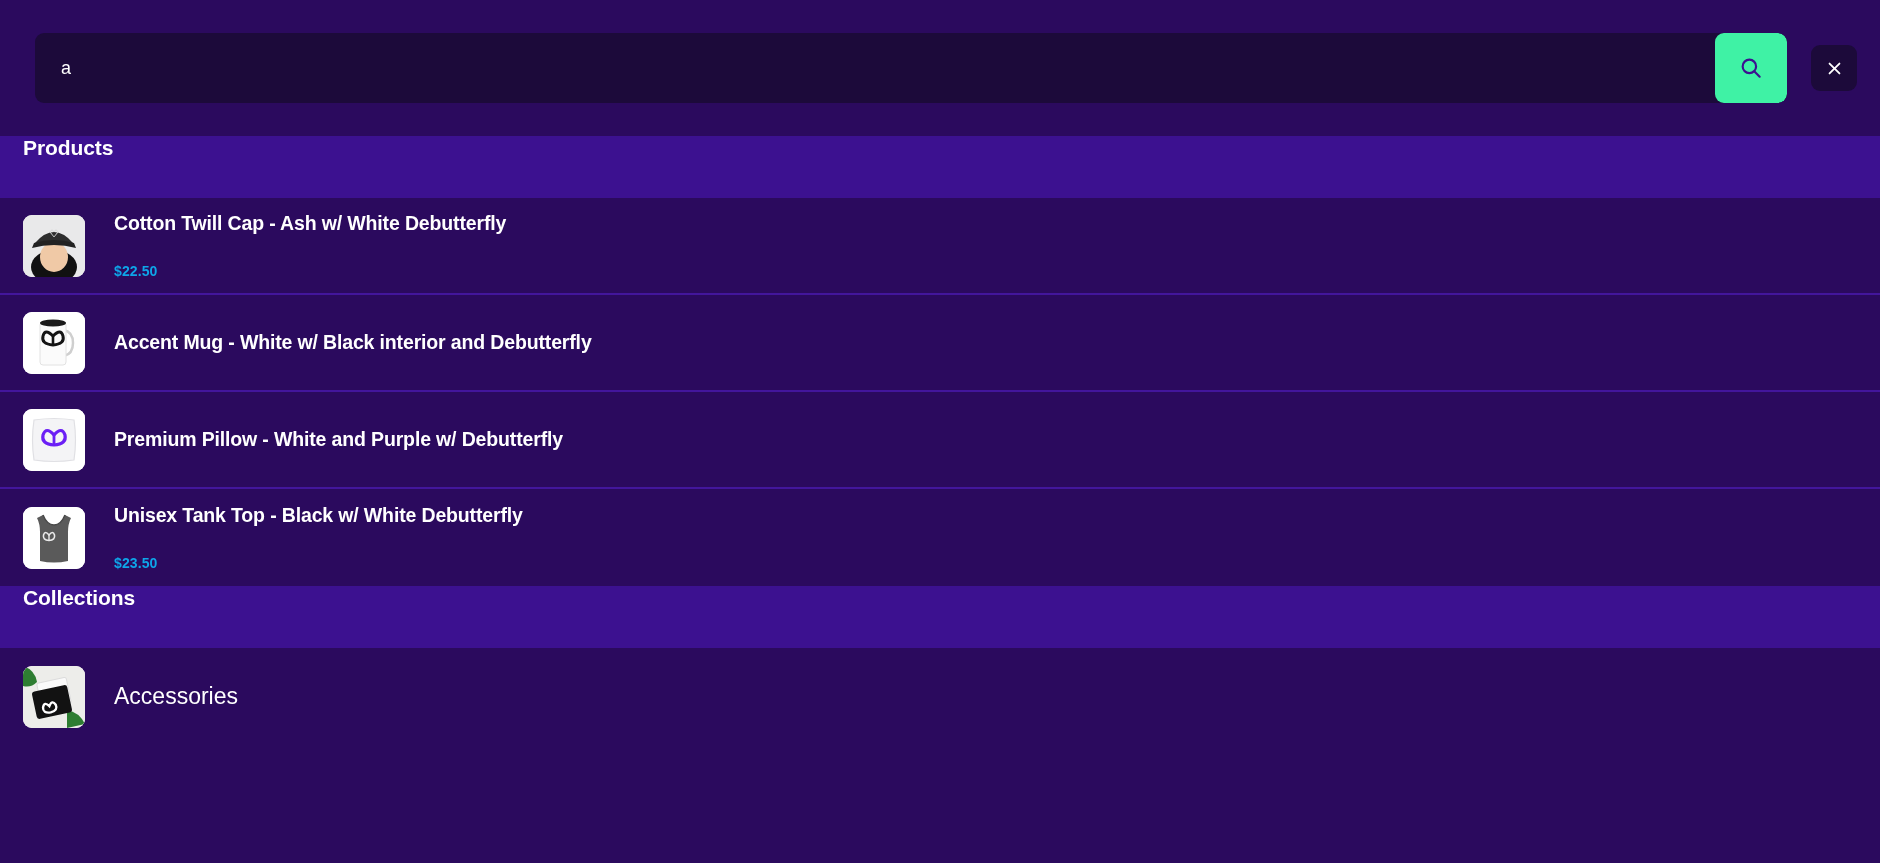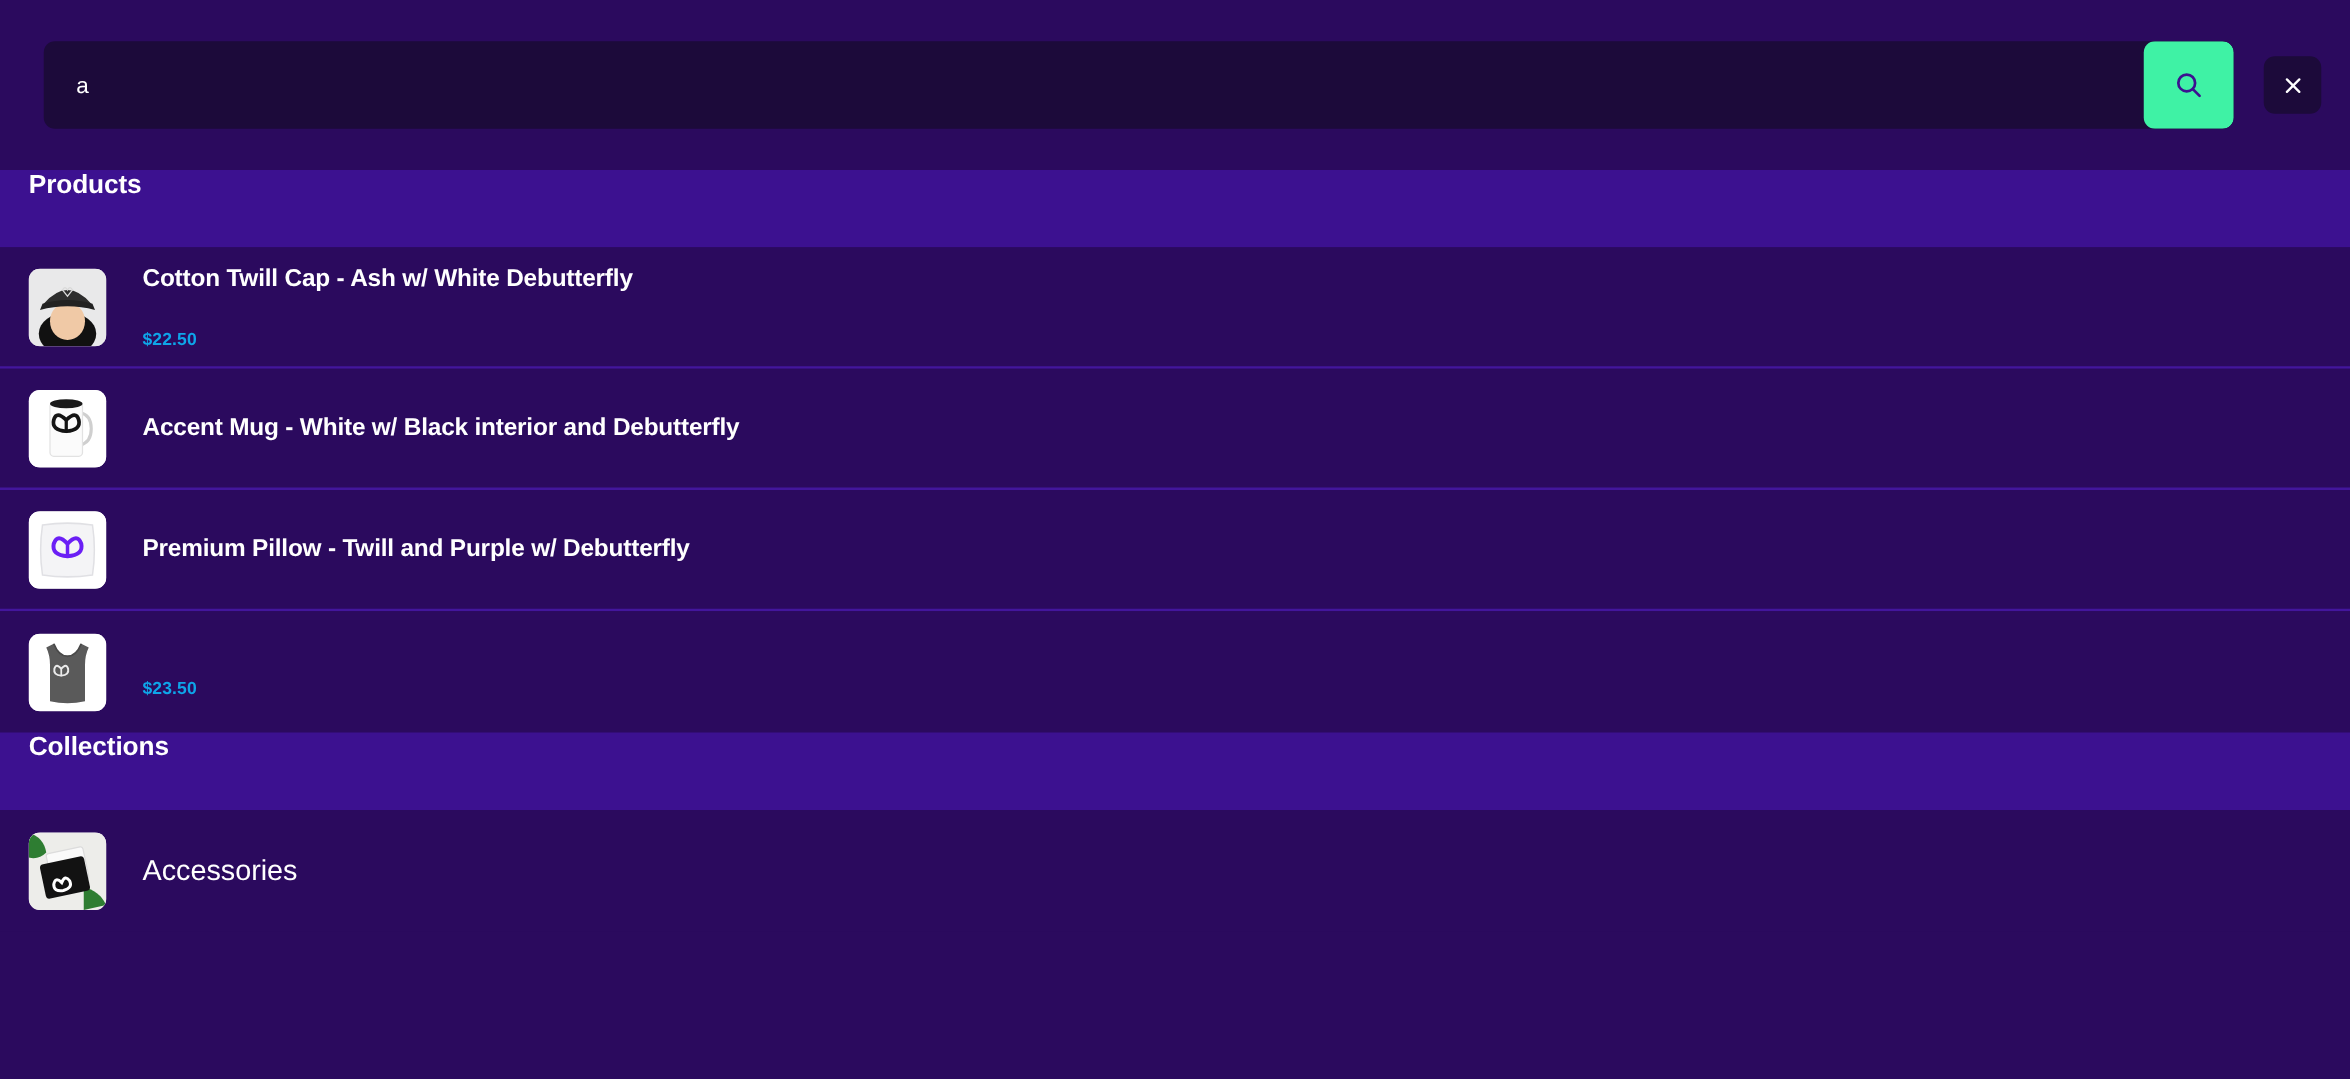--- a/index.html
+++ b/index.html
@@ -224,35 +224,36 @@
   <div class="result-row">
     <div class="thumb">
       <svg viewBox="0 0 62 62" preserveAspectRatio="xMidYMid meet">
         <rect width="62" height="62" fill="#ffffff"></rect>
         <path d="M11 11 q20 -3 40 0 q3 20 0 40 q-20 3 -40 0 q-3 -20 0 -40 z" fill="#f4f4f6" stroke="#e0e0e4" stroke-width="1.2"></path>
         <path d="M31 26 q-8 -9 -11 0 q-2 9 11 10 q13 -1 11 -10 q-3 -9 -11 0 z" fill="none" stroke="#6b1ff5" stroke-width="3.2"></path>
         <line x1="31" y1="25" x2="31" y2="37" stroke="#6b1ff5" stroke-width="2.8"></line>
       </svg>
     </div>
     <div class="result-text">
-      <div class="result-title">Premium Pillow - Twill and Purple w/ Debutterfly</div>
+      <div class="result-title">Premium Pillow - White and Purple w/ Debutterfly</div>
     </div>
   </div>
 
   <div class="result-row">
     <div class="thumb">
       <svg viewBox="0 0 62 62" preserveAspectRatio="xMidYMid meet">
         <rect width="62" height="62" fill="#ffffff"></rect>
         <path d="M20 8 q4 10 11 10 q7 0 11 -10 l6 3 q-3 6 -3 14 l0 29 q-14 3 -28 0 l0 -29 q0 -8 -3 -14 z" fill="#5a5a5a"></path>
         <path d="M20 8 q4 10 11 10 q7 0 11 -10" fill="none" stroke="#4a4a4a" stroke-width="1.5"></path>
         <path d="M26 28 q-4 -5 -5.5 0 q-1 5 5.5 5.5 q6.5 -0.5 5.5 -5.5 q-1.5 -5 -5.5 0 z" fill="none" stroke="#eaeaea" stroke-width="1.6"></path>
         <line x1="26" y1="27" x2="26" y2="34" stroke="#eaeaea" stroke-width="1.4"></line>
       </svg>
     </div>
     <div class="result-text">
+      <div class="result-title">Unisex Tank Top - Black w/ White Debutterfly</div>
       <div class="result-price">$23.50</div>
     </div>
   </div>
 </div>
 
 <div class="section-header">
   <h2>Collections</h2>
 </div>
 
 <div class="results">

